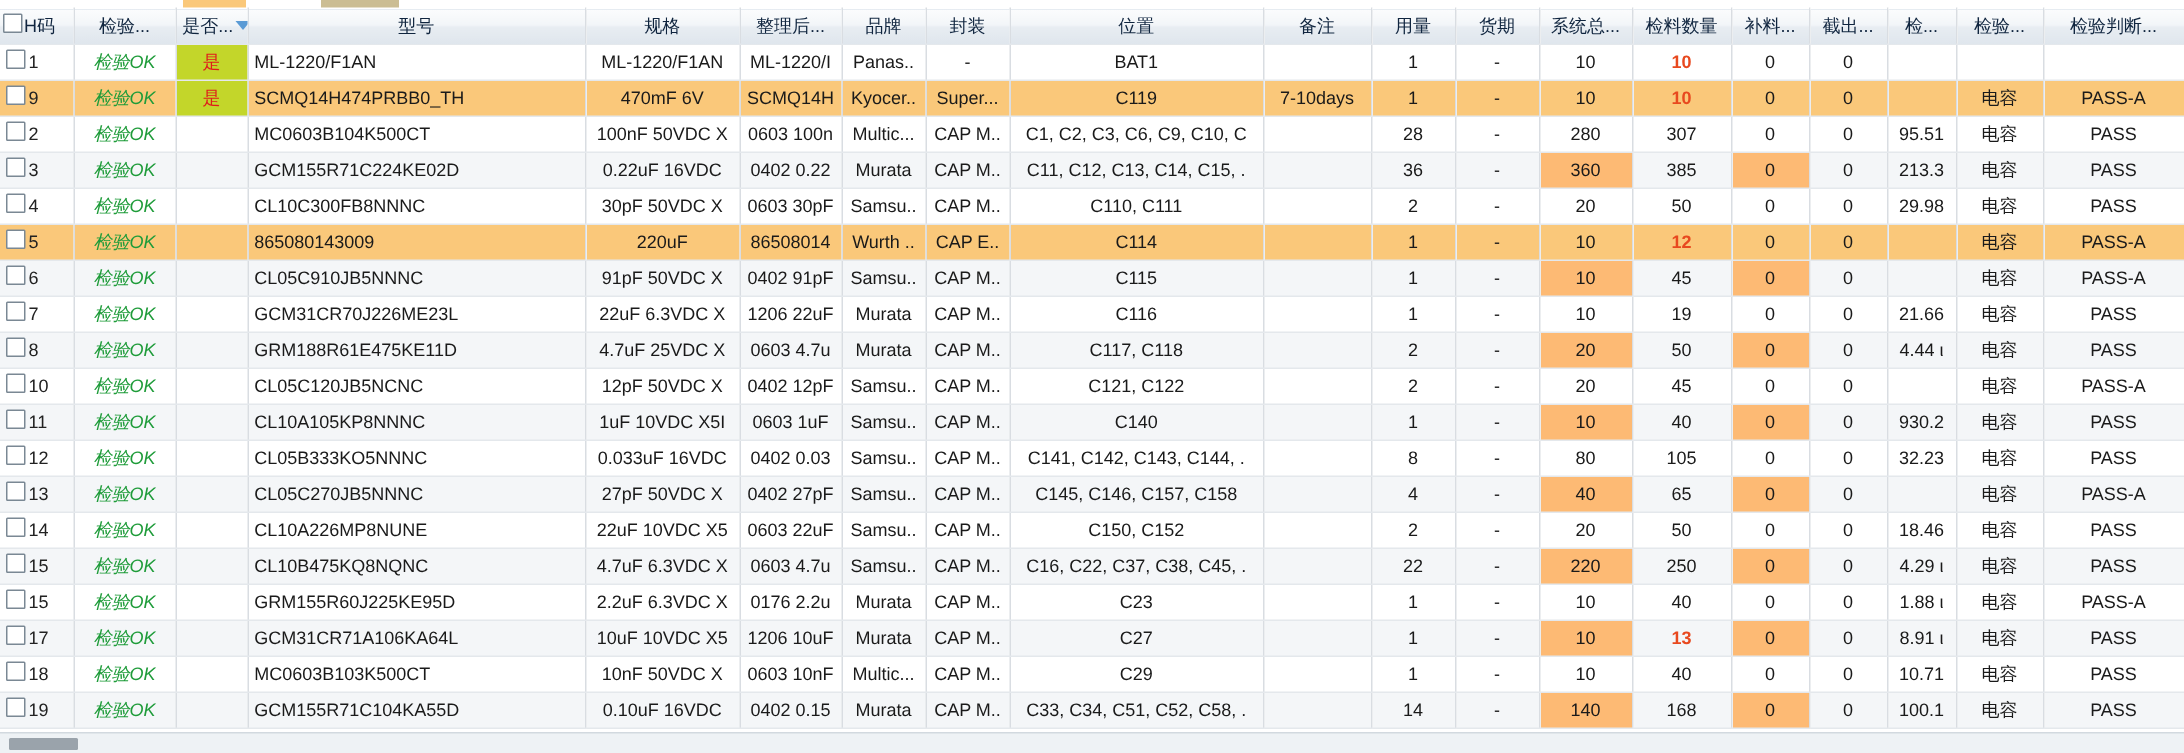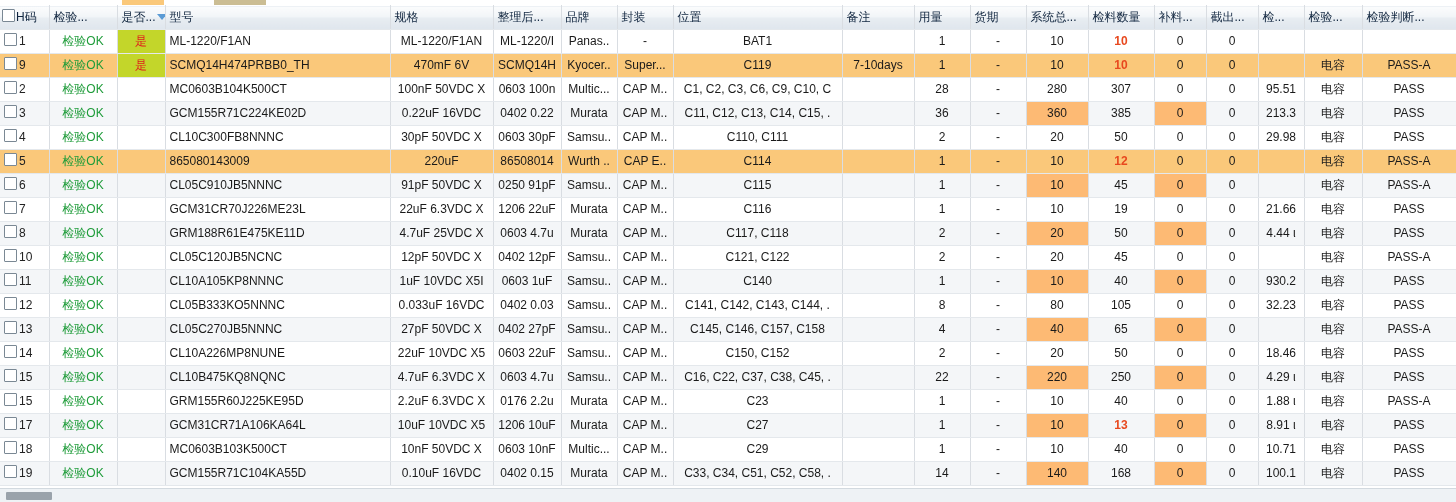--- a/index.html
+++ b/index.html
@@ -26,21 +26,21 @@
     font-weight:normal;
   }
 
   
   thead th{
     background:linear-gradient(to bottom,#fbfcfd 0%,#f2f5f8 45%,#e8edf2 50%,#dfe6ed 100%);
     border-bottom:1px solid #b9c2cb;
     border-right:1px solid #c5ccd4;
     border-top:1px solid #ffffff;
     font-weight:bold;color:#10253f;
-    text-align:left;
+    text-align:center;
     height:22px;line-height:22px;
     font-size:12px;
     position:relative;
   }
   thead th.lead{text-align:left;padding-left:2px;}
   .sortglyph{
     display:inline-block;width:0;height:0;vertical-align:middle;
     margin-left:1px;margin-bottom:2px;
     border-left:5px solid transparent;border-right:5px solid transparent;
     border-top:6px solid #5b9bd5;
@@ -59,21 +59,21 @@
 
   
   td.c-idx{text-align:left;padding-left:2px;color:#222;}
   .cbx{
     display:inline-block;width:11px;height:11px;
     border:1px solid #7a8894;background:#fff;
     vertical-align:-1px;margin-right:2px;border-radius:1px;
   }
   thead .cbx{vertical-align:-1px;margin-right:1px;}
 
-  .ok{color:#1f9c3a;}
+  .ok{color:#1f9c3a;font-style:italic;}
   .redval{color:#e8491f;font-weight:bold;}
   .yes-cell{background:#c3d62a !important;color:#e01b1b;font-weight:bold;text-align:center;}
 
   
   .hscroll{
     position:absolute;left:0;bottom:0;width:1456px;height:14px;
     background:#eef2f5;border-top:1px solid #d2d9df;box-sizing:border-box;
   }
   .hscroll .thumb{
     position:absolute;top:3px;left:6px;width:46px;height:8px;
@@ -261,21 +261,21 @@
           <td class=" c-center"><span></span></td>
           <td class=" c-center"><span>电容</span></td>
           <td class=" c-center"><span>PASS-A</span></td>
         </tr>
         <tr class="r-alt">
           <td class=" c-idx"><span class="cbx"></span><span>6</span></td>
           <td class=" c-center"><span class="ok">检验OK</span></td>
           <td class=" c-center"><span></span></td>
           <td class=" c-left"><span>CL05C910JB5NNNC</span></td>
           <td class=" c-center"><span>91pF 50VDC X</span></td>
-          <td class=" c-center"><span>0250 91pF</span></td>
+          <td class=" c-center"><span>0402 91pF</span></td>
           <td class=" c-center"><span>Samsu..</span></td>
           <td class=" c-center"><span>CAP M..</span></td>
           <td class=" c-center"><span>C115</span></td>
           <td class=" c-center"><span></span></td>
           <td class=" c-center"><span>1</span></td>
           <td class=" c-center"><span>-</span></td>
           <td class="tint c-center"><span>10</span></td>
           <td class=" c-center"><span>45</span></td>
           <td class="tint c-center"><span>0</span></td>
           <td class=" c-center"><span>0</span></td>

